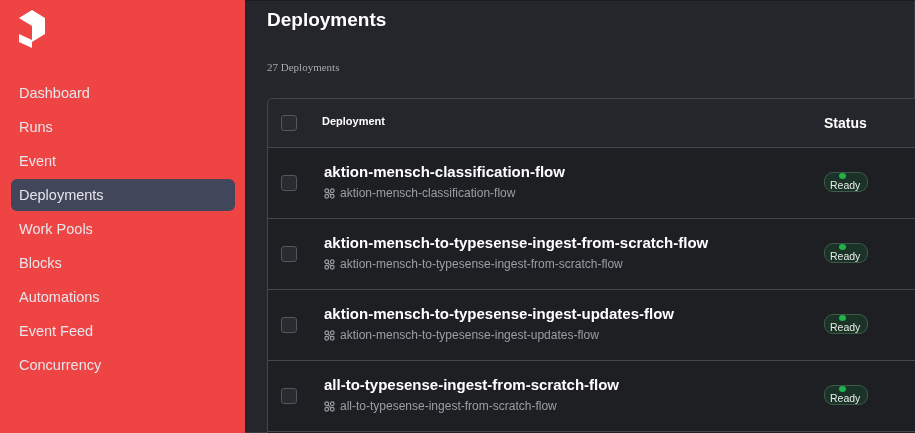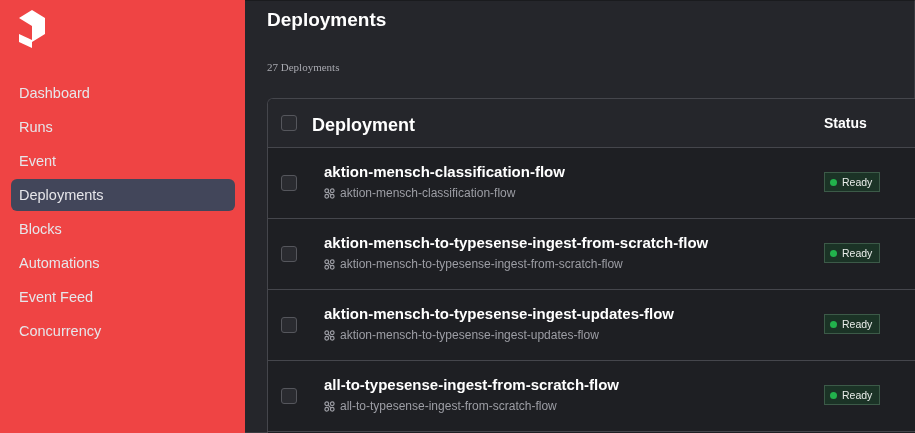--- a/index.html
+++ b/index.html
@@ -31,57 +31,58 @@
   .count { position: absolute; left: 0; top: 61px; font-family: Liberation Serif, serif; font-size: 11px; color: #a8a9b0; }
   .table {
     position: absolute; left: 0; top: 98px; width: 660px; height: 340px;
     border: 1px solid #45464c; border-radius: 6px; border-right: none;
     background: #1e1f23; overflow: hidden;
   }
   .thead {
     height: 48px; background: #25262b; border-bottom: 1px solid #45464c;
     position: relative;
   }
-  .th-deploy { position: absolute; left: 44px; top: 16px; font-size: 18px; font-weight: bold; color: #ffffff; }
+  .th-deploy { position: absolute; left: 54px; top: 16px; font-size: 11px; font-weight: bold; color: #ffffff; }
   .th-status { position: absolute; left: 556px; top: 16px; font-size: 14px; font-weight: bold; color: #ffffff; }
   .cb {
     position: absolute; left: 13px; width: 14px; height: 14px;
     border: 1px solid #55565c; border-radius: 3px; background: #2a2b30;
   }
   .row {
     height: 70px; border-bottom: 1px solid #45464c; position: relative;
   }
   .row .cb { top: 27px; }
   .thead .cb { top: 16px; }
   .row-name { position: absolute; left: 56px; top: 15px; font-size: 15px; font-weight: bold; color: #ffffff; white-space: nowrap; }
   .row-flow { position: absolute; left: 56px; top: 38px; font-size: 12px; color: #9d9ea5; display: flex; align-items: center; white-space: nowrap; }
   .flow-icon { width: 11px; height: 11px; margin-right: 5px; }
   .badge {
     position: absolute; left: 556px; top: 24px; height: 18px; padding: 0 7px 0 5px;
-    border: 1px solid #3c5a48; border-radius: 0; background: #1b3326;
-    display: flex; align-items: center; font-size: 10.5px; color: #e8ece9;
+    border: 1px solid #3c5a48; border-radius: 9px; background: #1b3326;
+    display: flex; align-items: center; font-size: 10.5px; color: #e8ece9; flex-direction: column;
   }
   .dot { width: 7px; height: 7px; border-radius: 50%; background: #22b24c; margin-right: 5px; }
 </style>
 </head>
 <body>
 
 <div class="frame"></div>
 
 <aside class="sidebar">
   <svg class="logo" viewBox="0 0 26 38">
     <polygon points="0,8 13,0 26,8 26,24 13,32 13,16 0,8" fill="#ffffff"></polygon>
     <polygon points="0,24 13,30 13,38 0,32" fill="#ffffff"></polygon>
     <polygon points="0,12 13,18 13,28 0,22" fill="#ffffff" opacity="0"></polygon>
   </svg>
   <nav class="nav">
     <div class="nav-item">Dashboard</div>
     <div class="nav-item">Runs</div>
     <div class="nav-item">Event</div>
     <div class="nav-item active">Deployments</div>
+    <div class="nav-item">Work Pools</div>
     <div class="nav-item">Blocks</div>
     <div class="nav-item">Automations</div>
     <div class="nav-item">Event Feed</div>
     <div class="nav-item">Concurrency</div>
   </nav>
 </aside>
 
 <main class="main">
   <h1 class="page-title" style="margin:0">Deployments</h1>
   <div class="count">27 Deployments</div>

